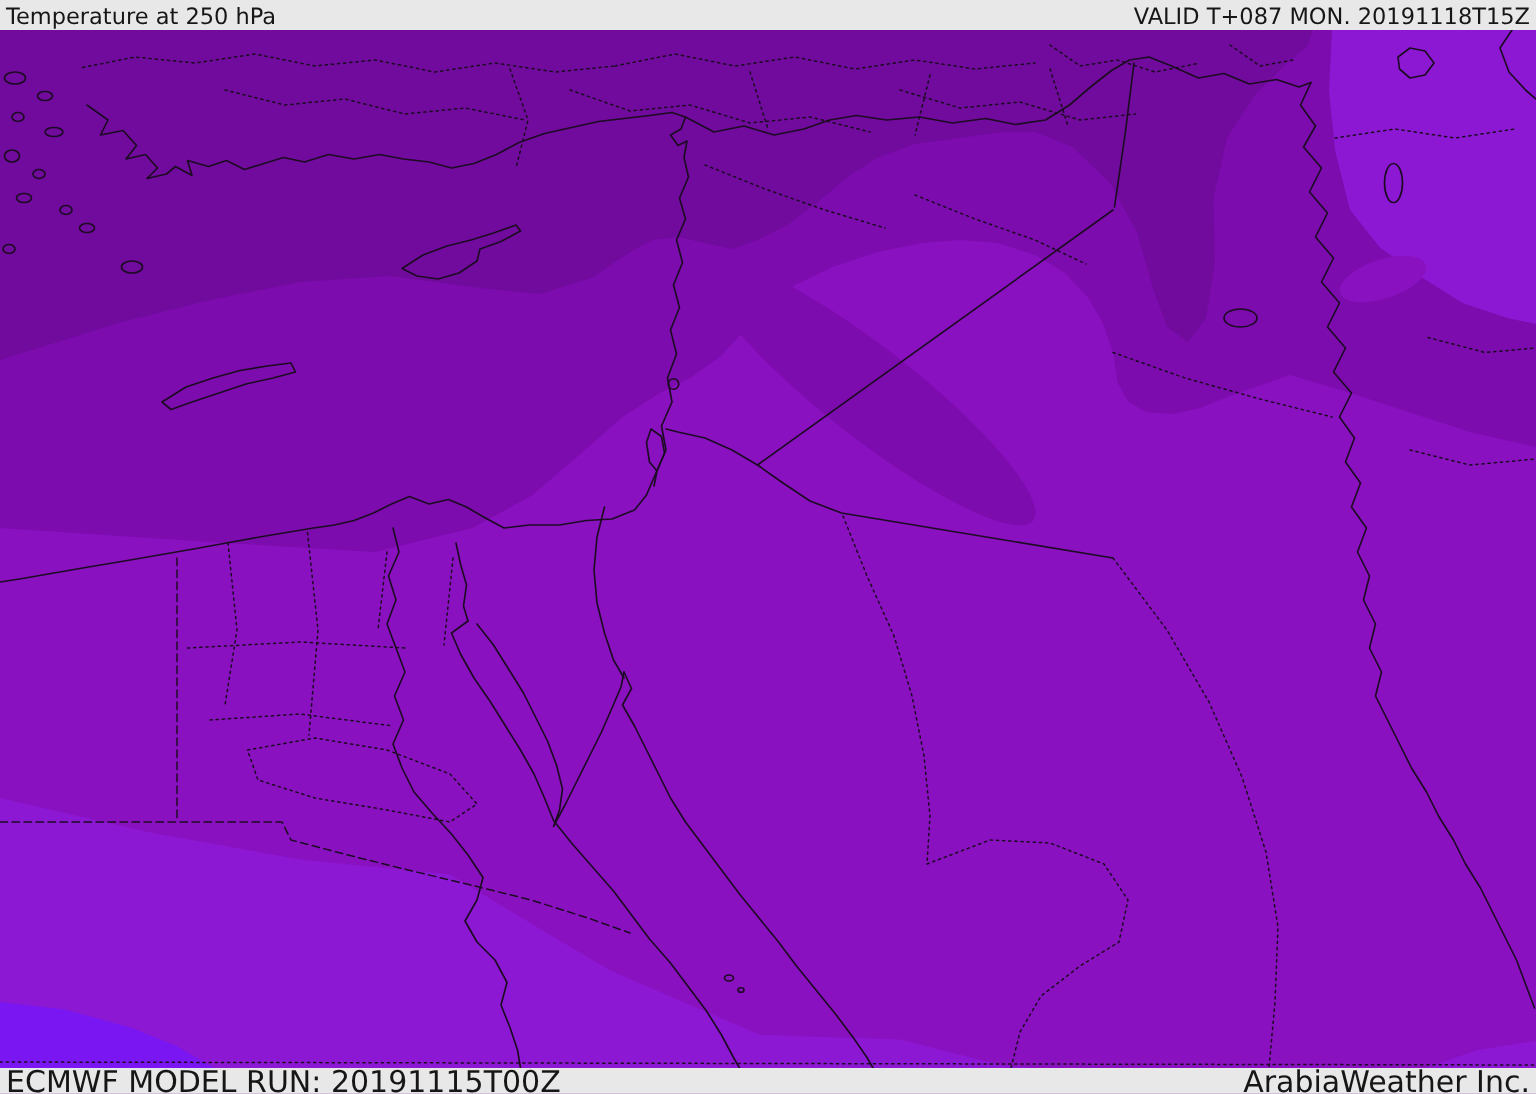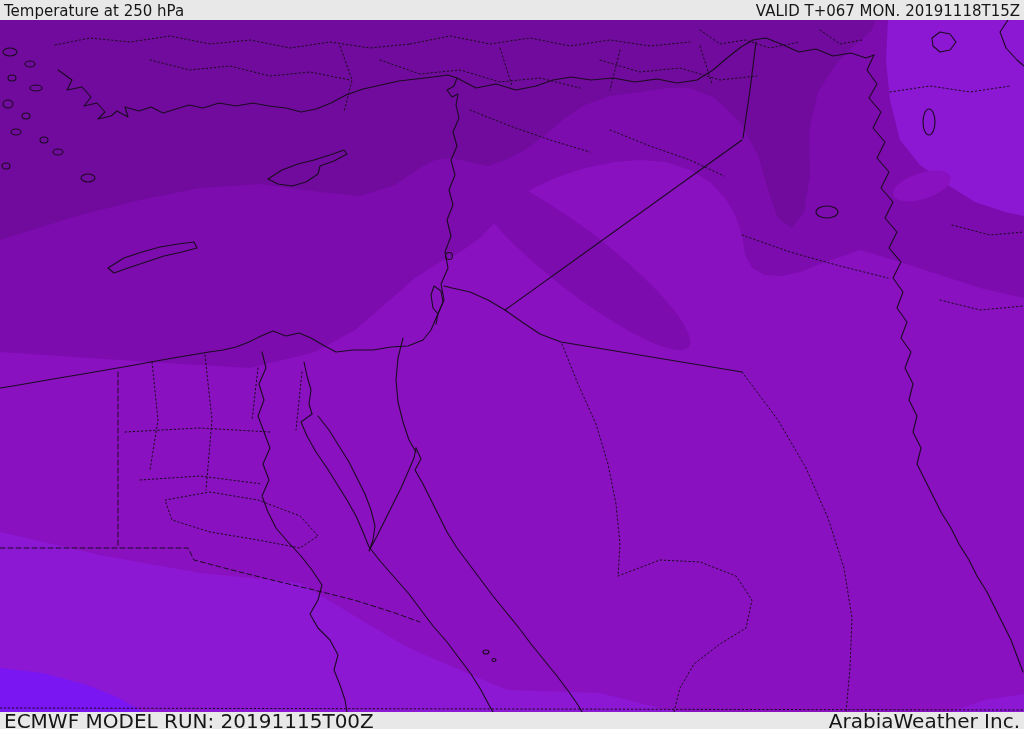--- a/index.html
+++ b/index.html
@@ -16,21 +16,21 @@
   .dotted{stroke-width:1;stroke-dasharray:1.5 2.6;}
   .dashed{stroke-width:1;stroke-dasharray:5 3;}
 </style>
 </head>
 <body>
 
 <div class="frame">
 
   <div class="bar top">
     <span>Temperature at 250 hPa</span>
-    <span>VALID T+067 MON. 20191118T15Z</span>
+    <span>VALID T+087 MON. 20191118T15Z</span>
   </div>
 
   <div class="map-area">
   <svg width="1024" height="692" viewBox="0 20 1024 692">
 
     <g>
       <rect x="0" y="20" width="1024" height="692" fill="#8a11c0"></rect>
 
       <path d="M0,20 L1024,20 L1024,298 L980,288 L940,275 L900,262 L860,250 L820,264 L800,272 L782,276 L765,275 L752,268 L745,255 L742,235 L735,215 L725,198 L710,182 L690,170 L665,162 L640,160 L615,162 L585,168 L555,178 L530,190 L510,205 L495,222 L480,238 L460,252 L440,262 L415,278 L390,300 L355,330 L315,352 L250,368 L150,362 L0,352 Z" fill="#7d0cae"></path>
 

